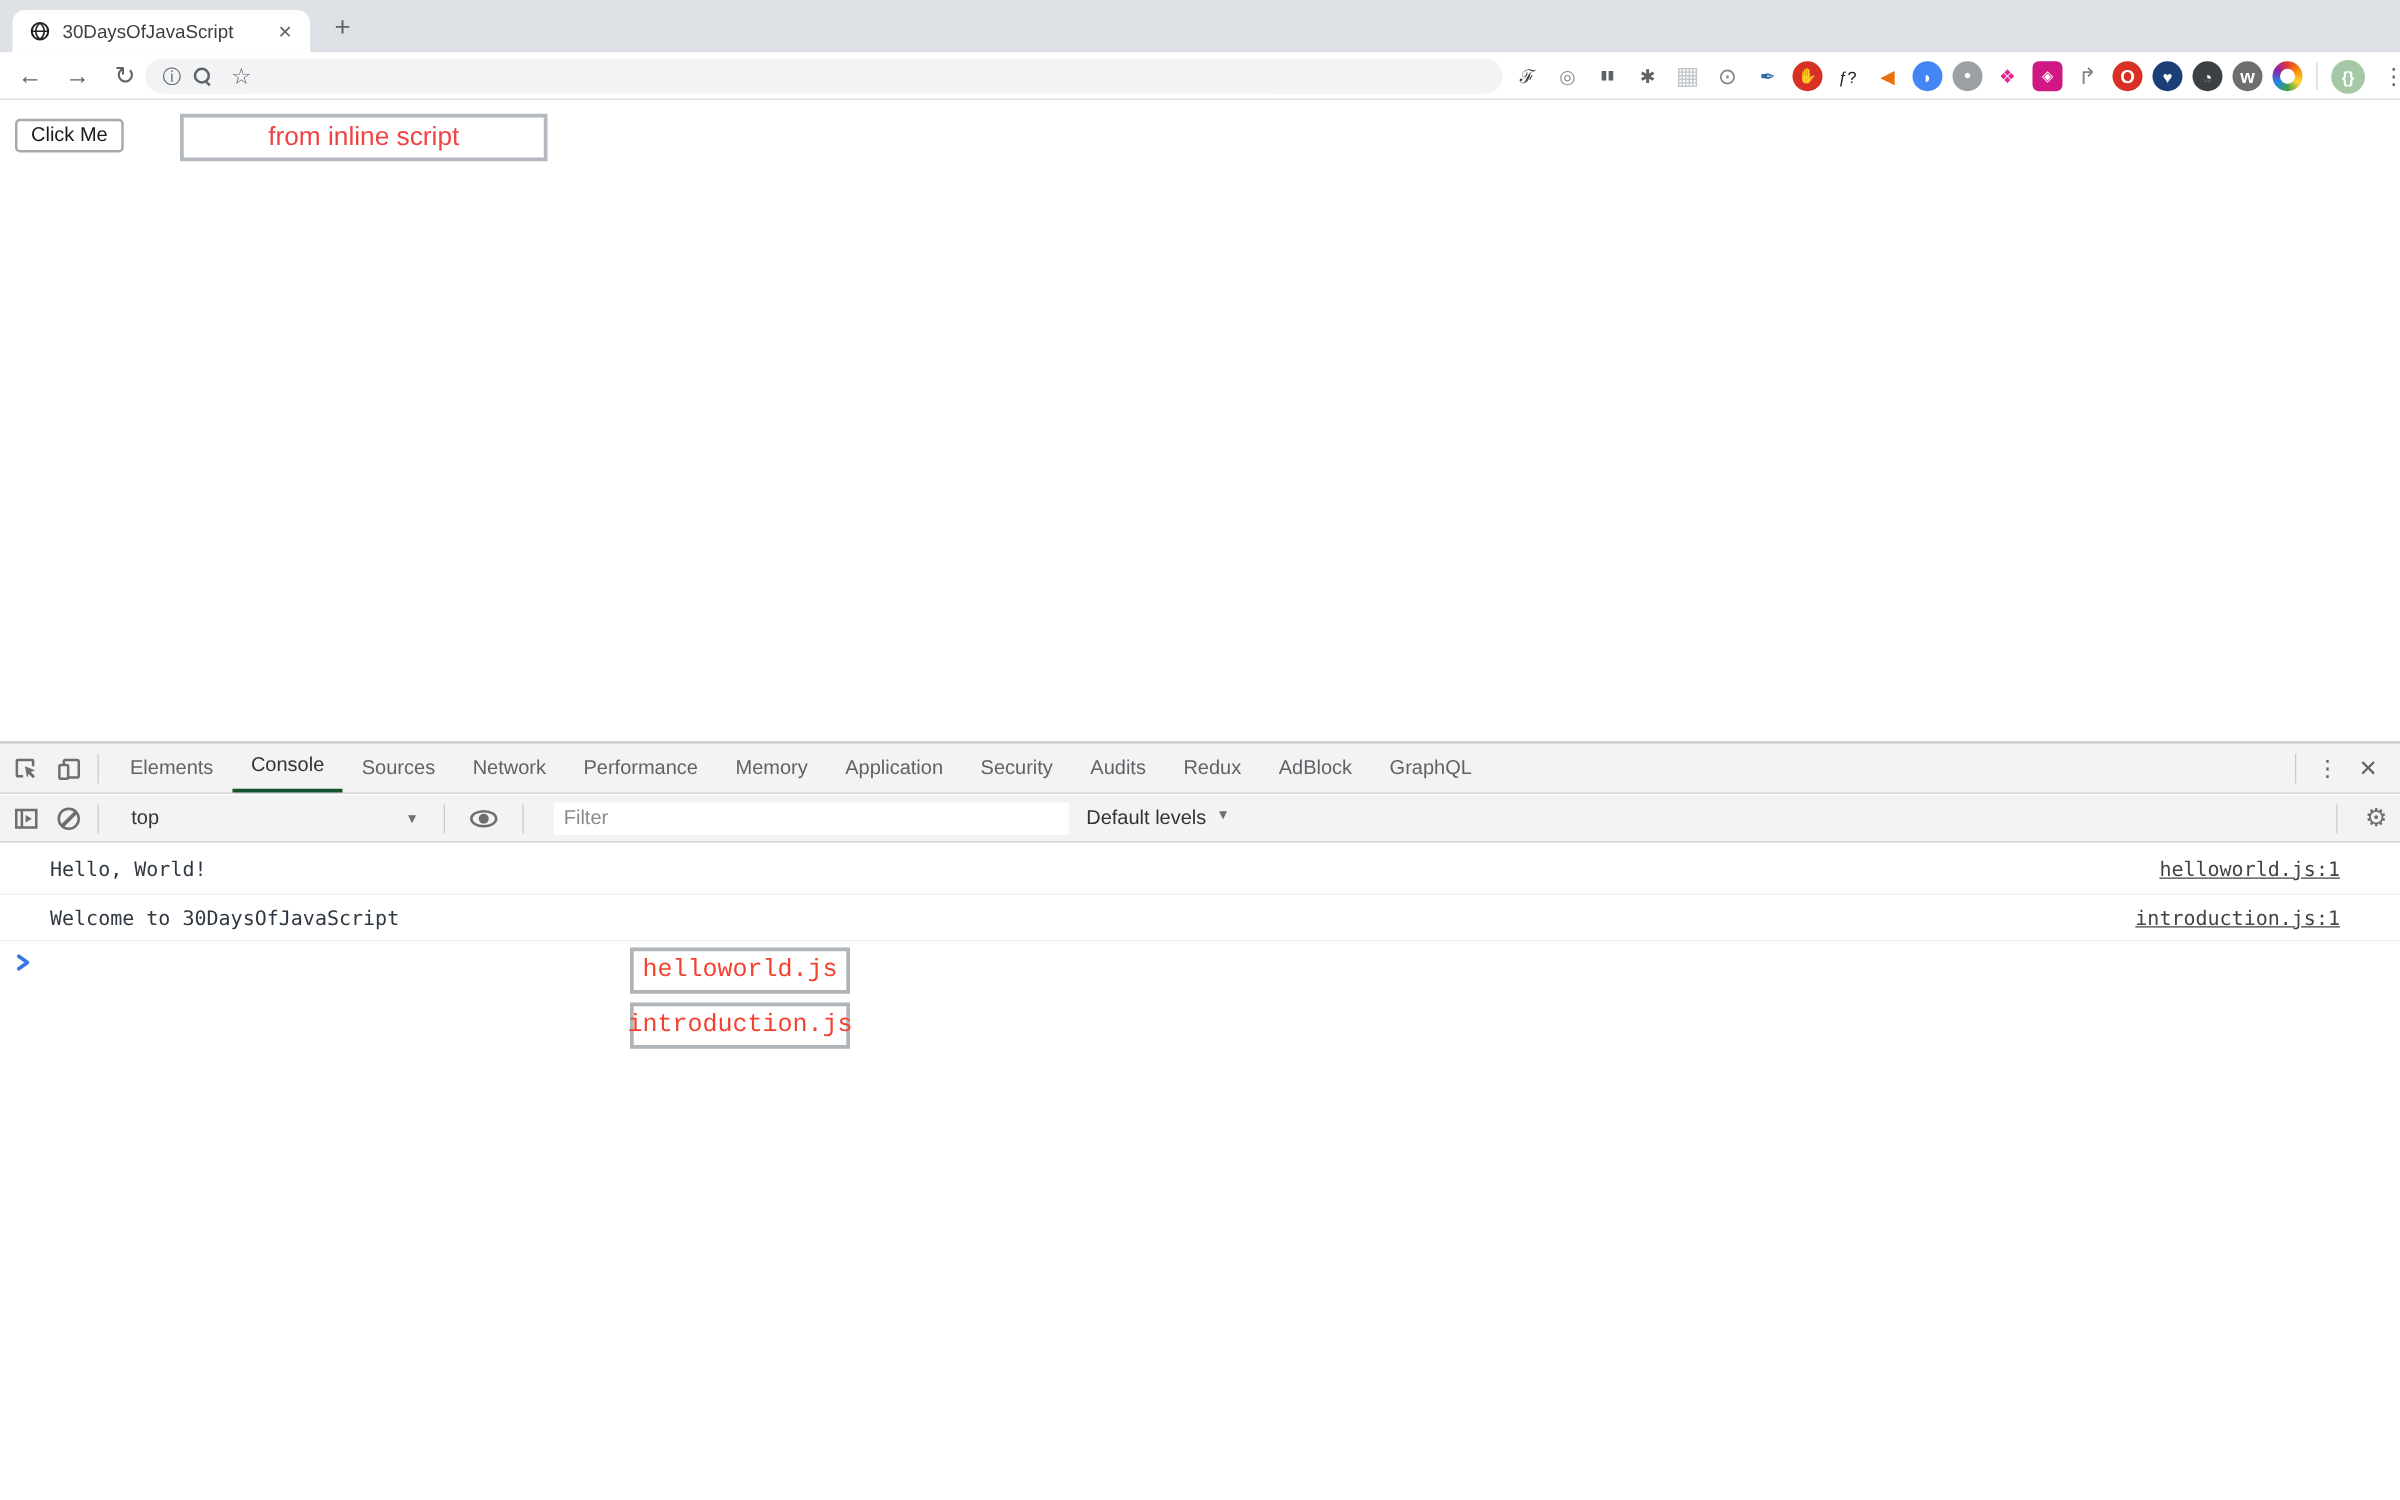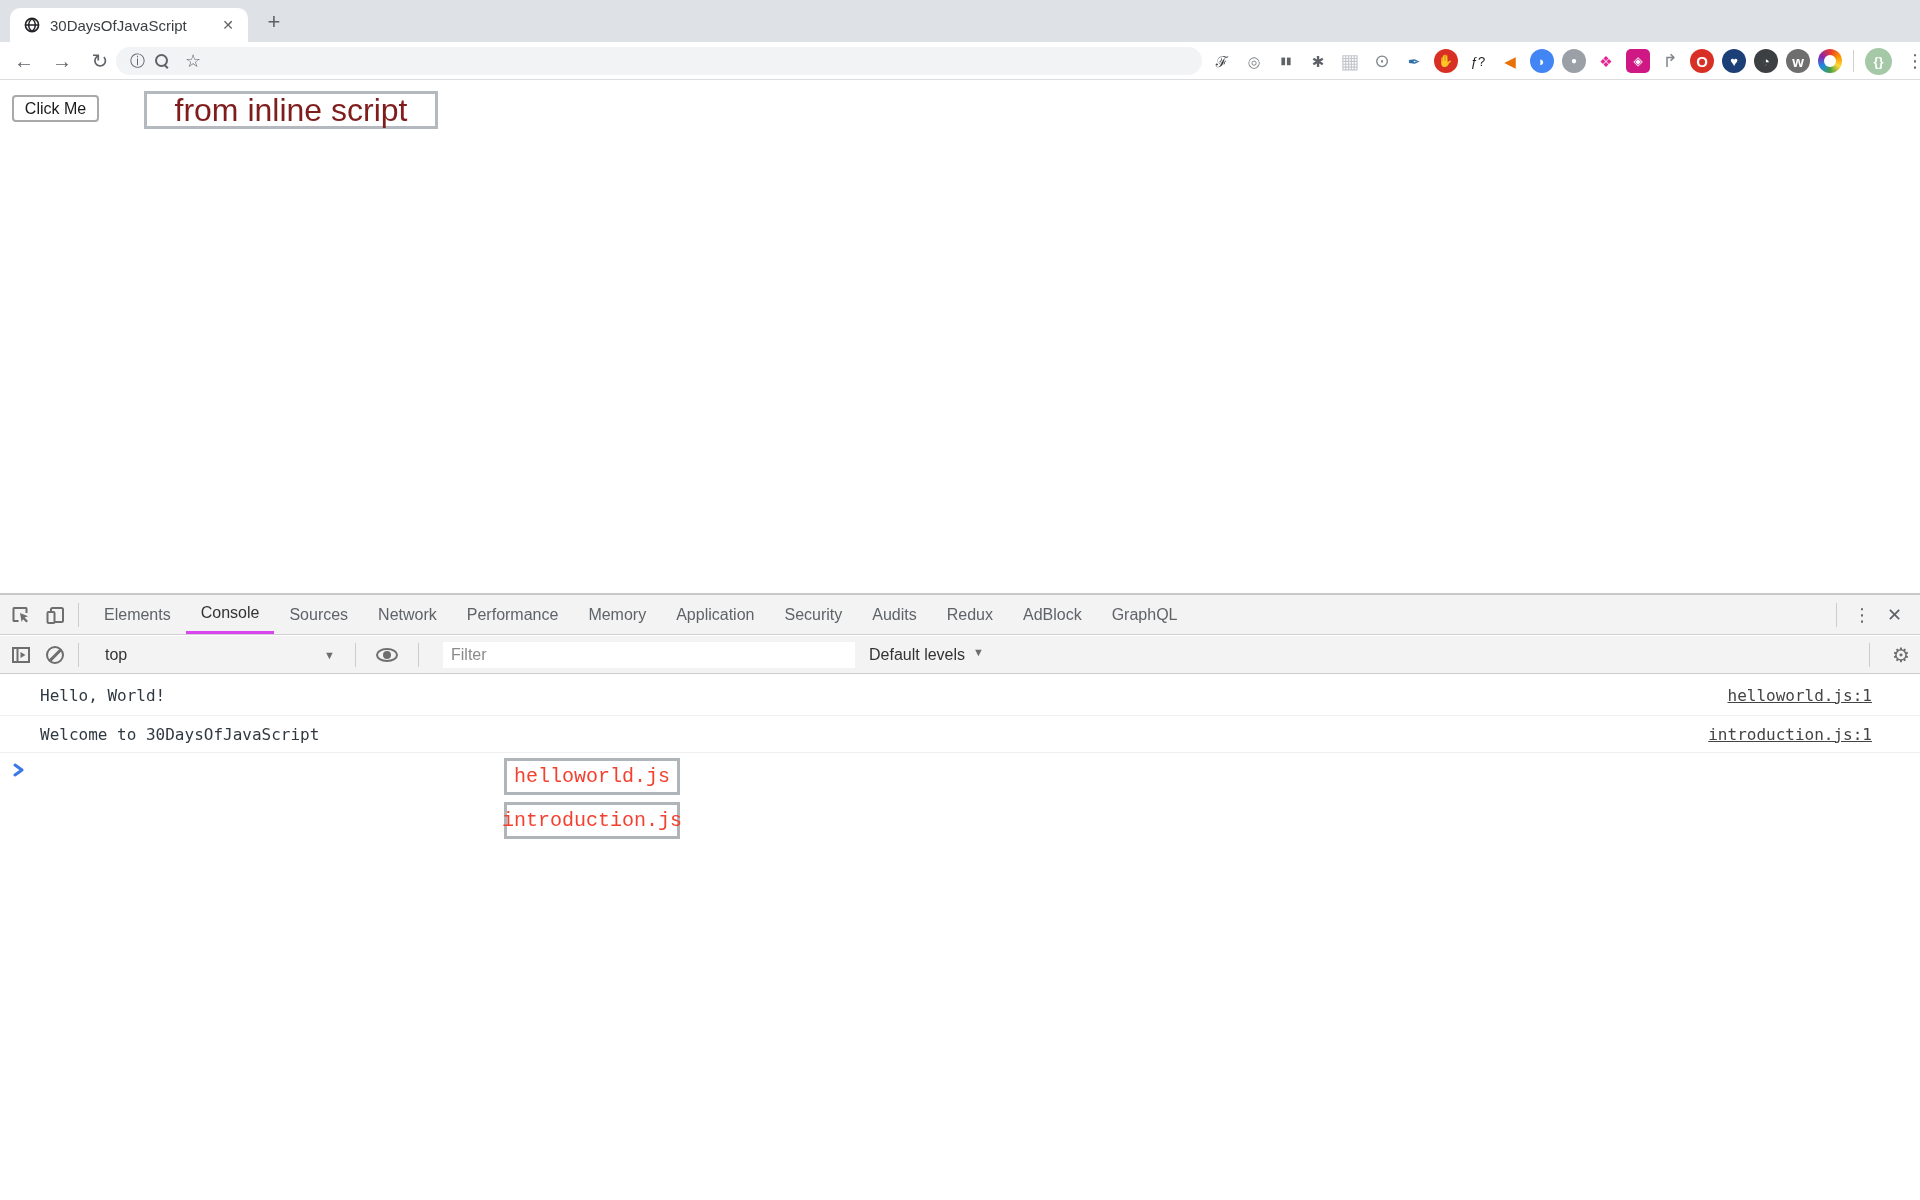--- a/index.html
+++ b/index.html
@@ -29,29 +29,29 @@
   .ext-ring { background:conic-gradient(#e53935,#fb8c00,#fdd835,#43a047,#1e88e5,#8e24aa,#e53935); position:relative; }
   .ext-ring::after { content:""; position:absolute; width:12px; height:12px; background:#fff; border-radius:50%; }
   .tb-sep { width:1px; height:22px; background:#cdd0d4; margin:0 3px; }
   .avatar { width:27px; height:27px; border-radius:50%; background:#a5c9a6; color:#fff; display:flex; align-items:center; justify-content:center; font-size:13px; font-weight:bold; cursor:pointer; }
   .dots-v { color:#5f6368; font-size:18px; padding:0 6px; cursor:pointer; letter-spacing:0; }
 
   
   .page { position:absolute; left:0; top:81px; width:1920px; height:512px; background:#fff; }
   .clickme { position:absolute; left:12px; top:14px; width:87px; height:27px; background:#fff; border:2px solid #a9a9a9; border-radius:4px; font-size:16px; color:#1a1a1a; font-family:"Liberation Sans",sans-serif; cursor:pointer; }
   .inline-box { position:absolute; left:144px; top:10px; width:294px; height:38px; border:3px solid #b4b9bf; display:flex; align-items:center; justify-content:center; }
-  .inline-text { color:#7f1d1d; font-size:32px; }
+  .inline-text { color:#ef4444; font-size:21px; }
 
   
   .devtools { position:absolute; left:0; top:593px; width:1920px; bottom:0; border-top:2px solid #c8c8c8; background:#fff; }
   .dt-tabbar { position:absolute; left:0; top:0; width:1920px; height:40px; background:#f3f3f3; border-bottom:1px solid #d0d0d0; display:flex; align-items:center; }
   .dt-icon { width:26px; height:26px; display:flex; align-items:center; justify-content:center; color:#6e6e6e; cursor:pointer; margin-left:8px; }
   .dt-sep { width:1px; height:24px; background:#ccc; margin:0 10px; }
   .dt-tab { height:39px; line-height:39px; padding:0 15px; font-size:16px; color:#5f6368; cursor:pointer; white-space:nowrap; }
-  .dt-tab.active { color:#333; border-bottom:3px solid #d946ef; line-height:36px; }
+  .dt-tab.active { color:#333; border-bottom:3px solid #14532d; line-height:36px; }
   .dt-tabbar-right { margin-left:auto; display:flex; align-items:center; margin-right:8px; }
   .dt-x { color:#5f6368; font-size:18px; padding:0 10px; cursor:pointer; }
 
   .dt-toolbar { position:absolute; left:0; top:41px; width:1920px; height:38px; background:#f3f3f3; border-bottom:1px solid #ccc; display:flex; align-items:center; }
   .ctx-select { display:flex; align-items:center; width:250px; margin-left:6px; cursor:pointer; }
   .ctx-label { font-size:16px; color:#333; margin-left:10px; flex:1; }
   .caret { font-size:11px; color:#6e6e6e; margin-right:10px; }
   .eye-icon { position:relative; width:22px; height:14px; border:2px solid #6e6e6e; border-radius:50%; margin:0 10px; cursor:pointer; }
   .eye-icon::after { content:""; position:absolute; left:5px; top:1px; width:8px; height:8px; background:#6e6e6e; border-radius:50%; }
   .clear-icon { position:relative; width:18px; height:18px; border:2.5px solid #6e6e6e; border-radius:50%; cursor:pointer; }

